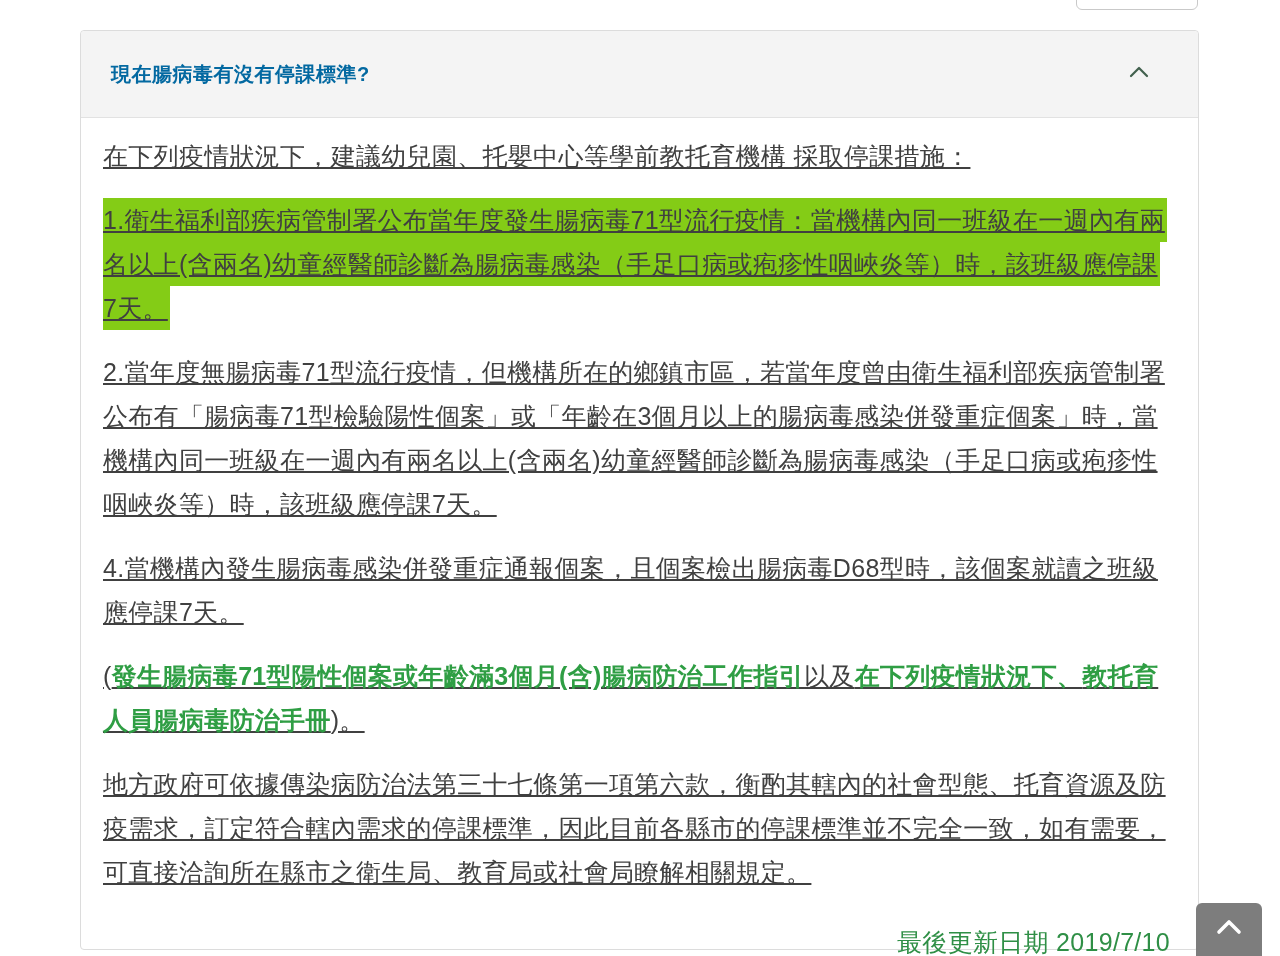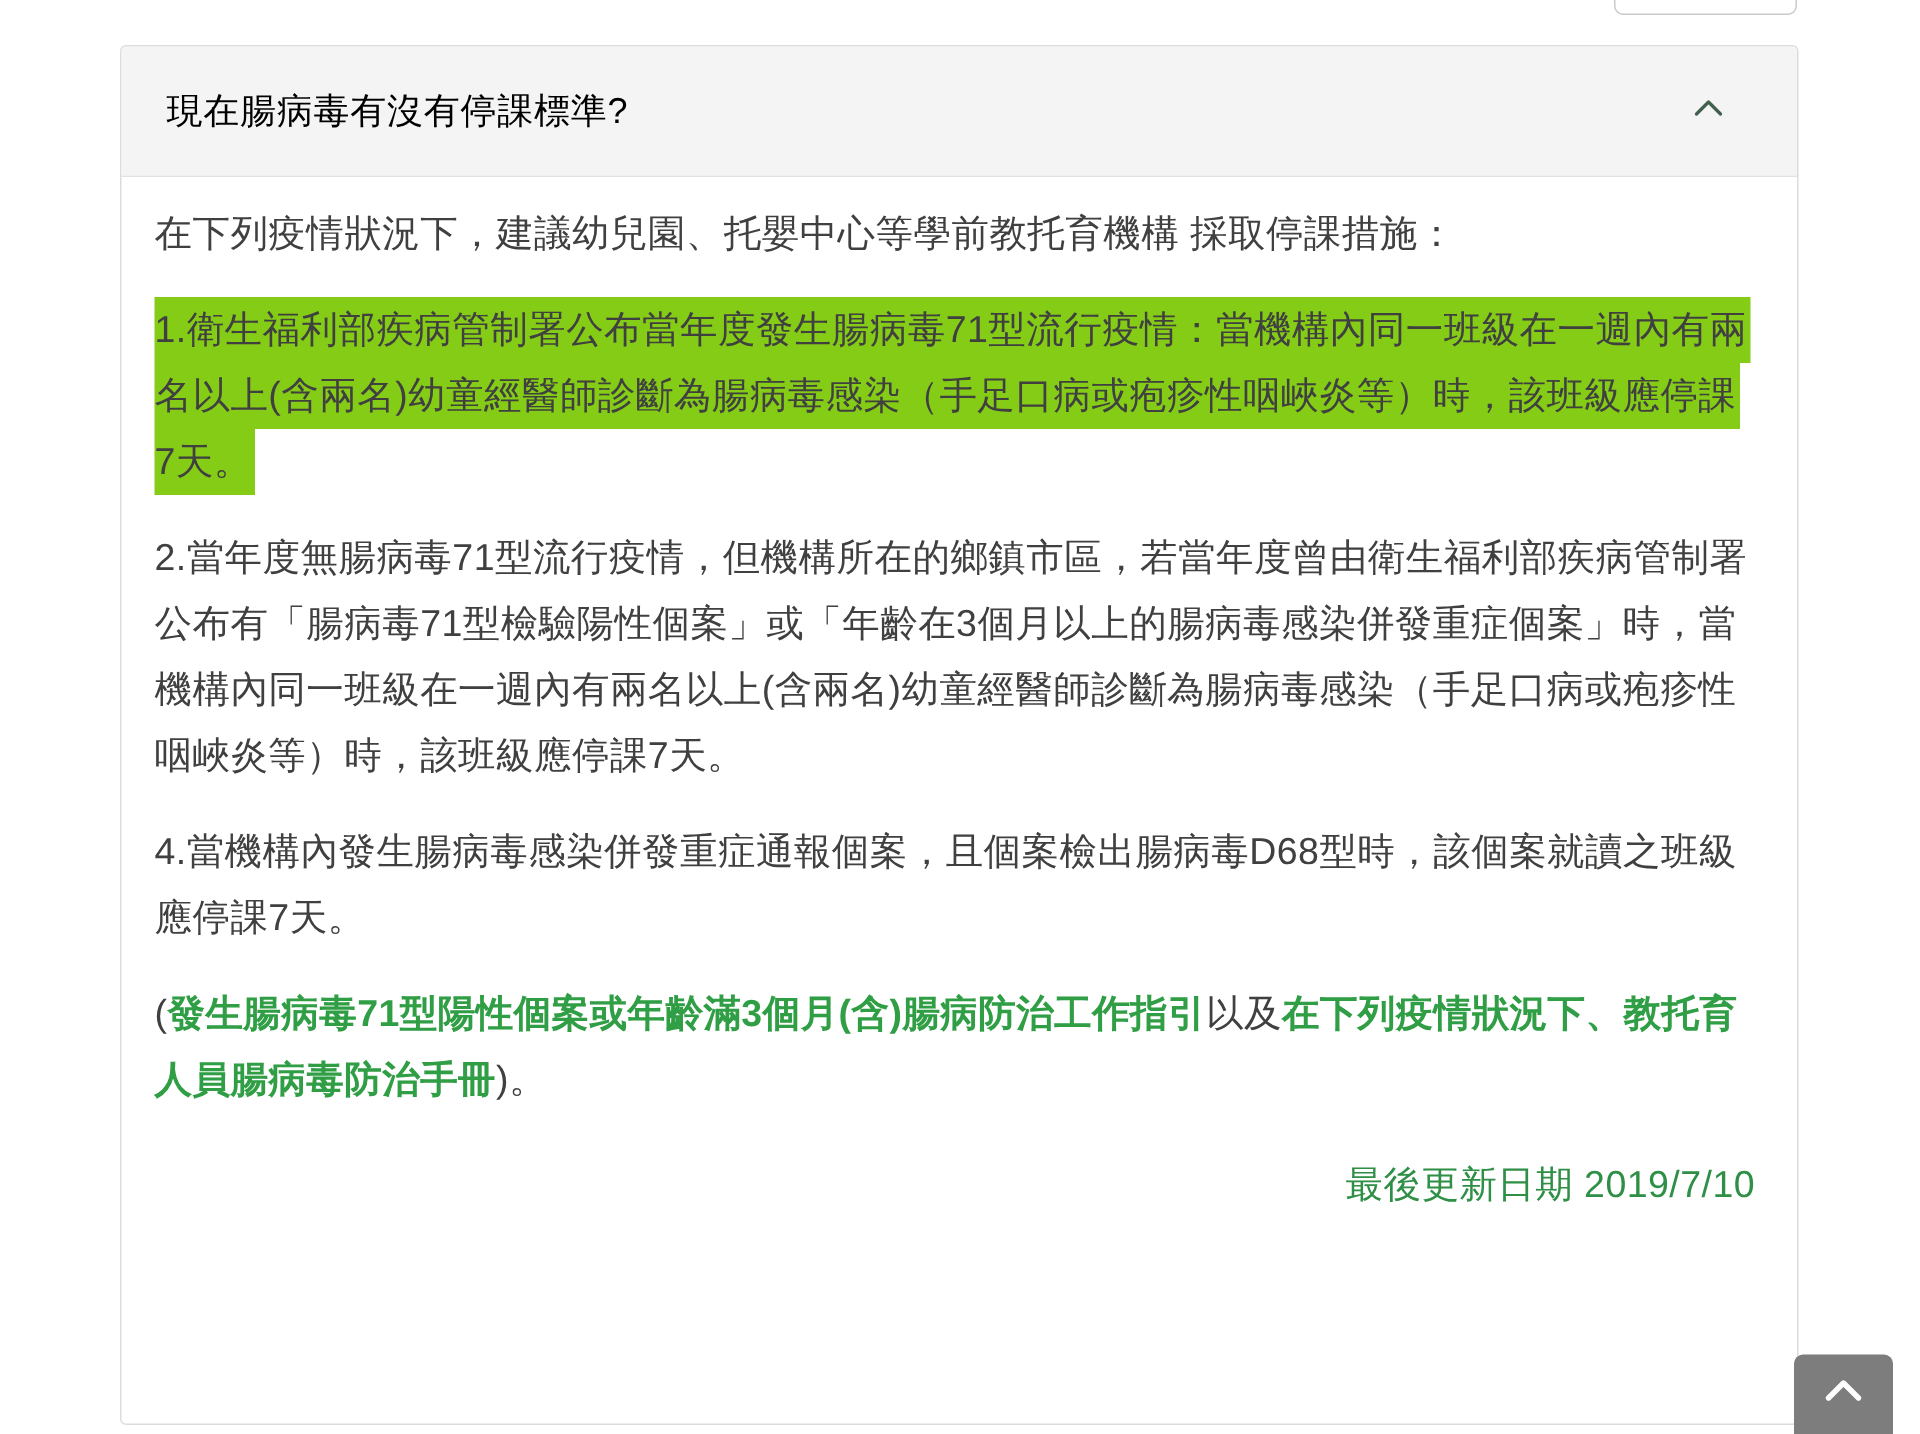--- a/index.html
+++ b/index.html
@@ -48,40 +48,41 @@
     height: 87px;
     background: #f4f4f4;
     border-bottom: 1px solid #e2e2e2;
     border-radius: 4px 4px 0 0;
     padding: 0 48px 0 30px;
     cursor: pointer;
     box-sizing: border-box;
   }
   .card-header h2 {
     margin: 0;
-    font-size: 24px;
-    font-weight: 400;
-    color: #000000;
+    font-size: 20px;
+    font-weight: 700;
+    color: #0369a1;
     letter-spacing: 0.5px;
   }
   .chev-up {
     width: 22px;
     height: 16px;
     flex: 0 0 auto;
   }
 
   .card-body {
     padding: 16px 28px 10px 22px;
     color: #404040;
     font-size: 25px;
     line-height: 44px;
     letter-spacing: 0.3px;
   }
   .card-body p {
     margin: 0 0 20px 0;
+    text-decoration: underline;
   }
   mark.highlight {
     background: #84cc16;
     color: #404040;
     padding: 8px 2px 8px 0;
     -webkit-box-decoration-break: clone;
   }
   .green-link {
     color: #2f9e44;
     font-weight: bold;
@@ -142,20 +143,21 @@
       <p>在下列疫情狀況下，建議幼兒園、托嬰中心等學前教托育機構 採取停課措施：</p>
 
       <p><mark class="highlight">1.衛生福利部疾病管制署公布當年度發生腸病毒71型流行疫情：當機構內同一班級在一週內有兩名以上(含兩名)幼童經醫師診斷為腸病毒感染（手足口病或疱疹性咽峽炎等）時，該班級應停課7天。</mark></p>
 
       <p>2.當年度無腸病毒71型流行疫情，但機構所在的鄉鎮市區，若當年度曾由衛生福利部疾病管制署公布有「腸病毒71型檢驗陽性個案」或「年齡在3個月以上的腸病毒感染併發重症個案」時，當機構內同一班級在一週內有兩名以上(含兩名)幼童經醫師診斷為腸病毒感染（手足口病或疱疹性咽峽炎等）時，該班級應停課7天。</p>
 
       <p>4.當機構內發生腸病毒感染併發重症通報個案，且個案檢出腸病毒D68型時，該個案就讀之班級應停課7天。</p>
 
       <p><span>(</span><a class="green-link">發生腸病毒71型陽性個案或年齡滿3個月(含)腸病防治工作指引</a><span>以及</span><a class="green-link">在下列疫情狀況下</a><span class="green-sep">、</span><a class="green-link">教托育人員腸病毒防治手冊</a><span>)。</span></p>
 
+      <p>地方政府可依據傳染病防治法第三十七條第一項第六款，衡酌其轄內的社會型態、托育資源及防疫需求，訂定符合轄內需求的停課標準，因此目前各縣市的停課標準並不完全一致，如有需要，可直接洽詢所在縣市之衛生局、教育局或社會局瞭解相關規定。</p>
 
       <div class="updated">最後更新日期 2019/7/10</div>
 
     </div>
   </section>
 
   <button class="back-top">
     <span>
       <svg width="30" height="18" viewBox="0 0 30 18" fill="none">
         <polyline points="5,14 15,4 25,14" stroke="#ffffff" stroke-width="3.6" stroke-linecap="round" stroke-linejoin="round"></polyline>

